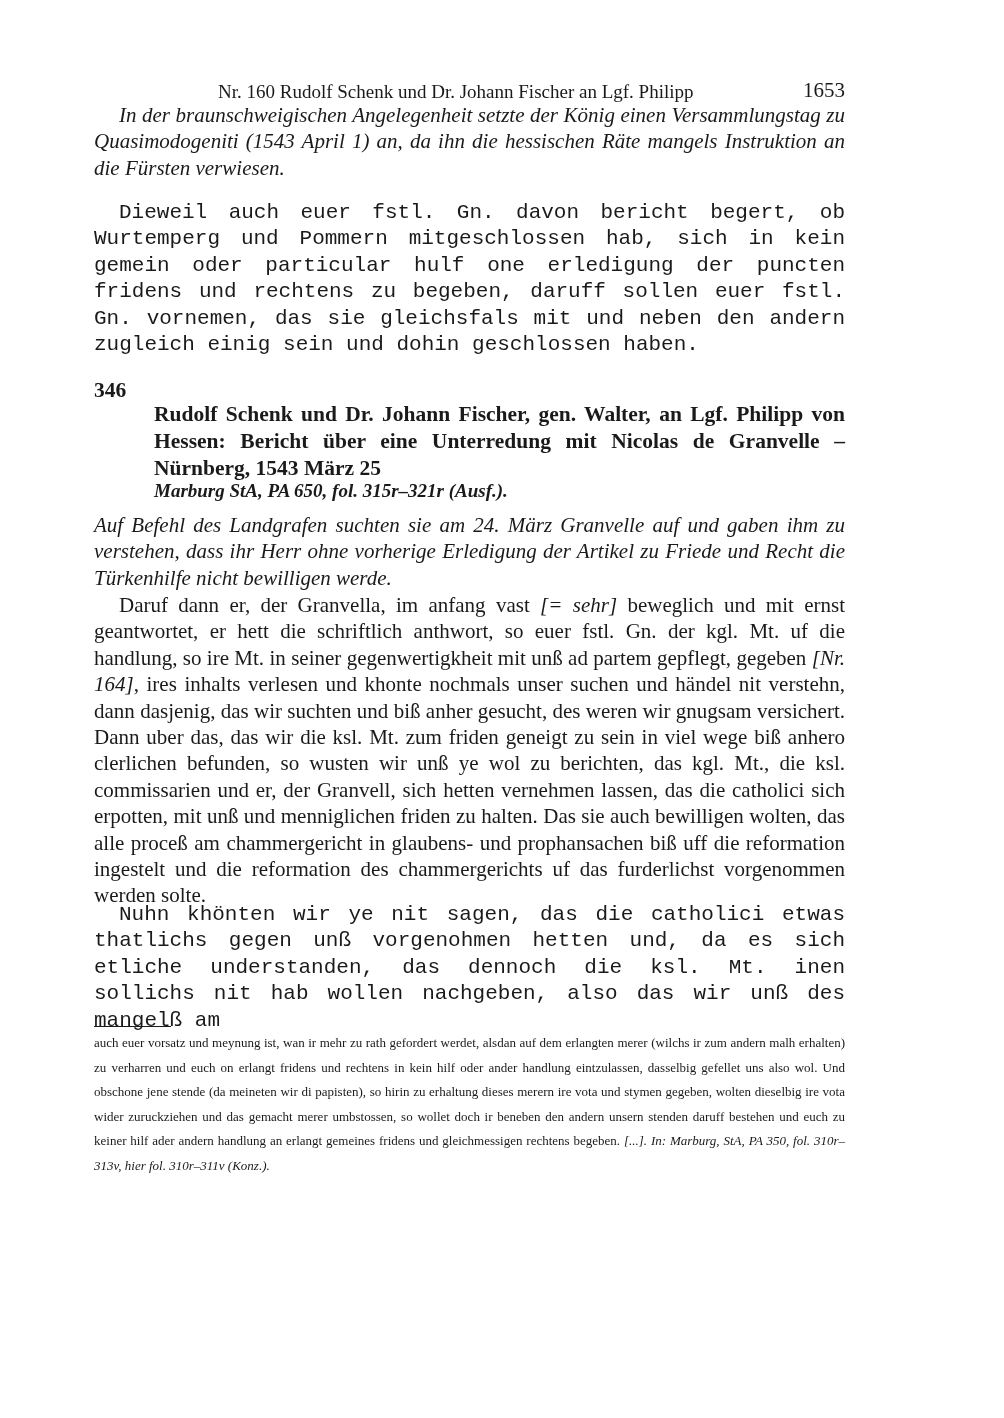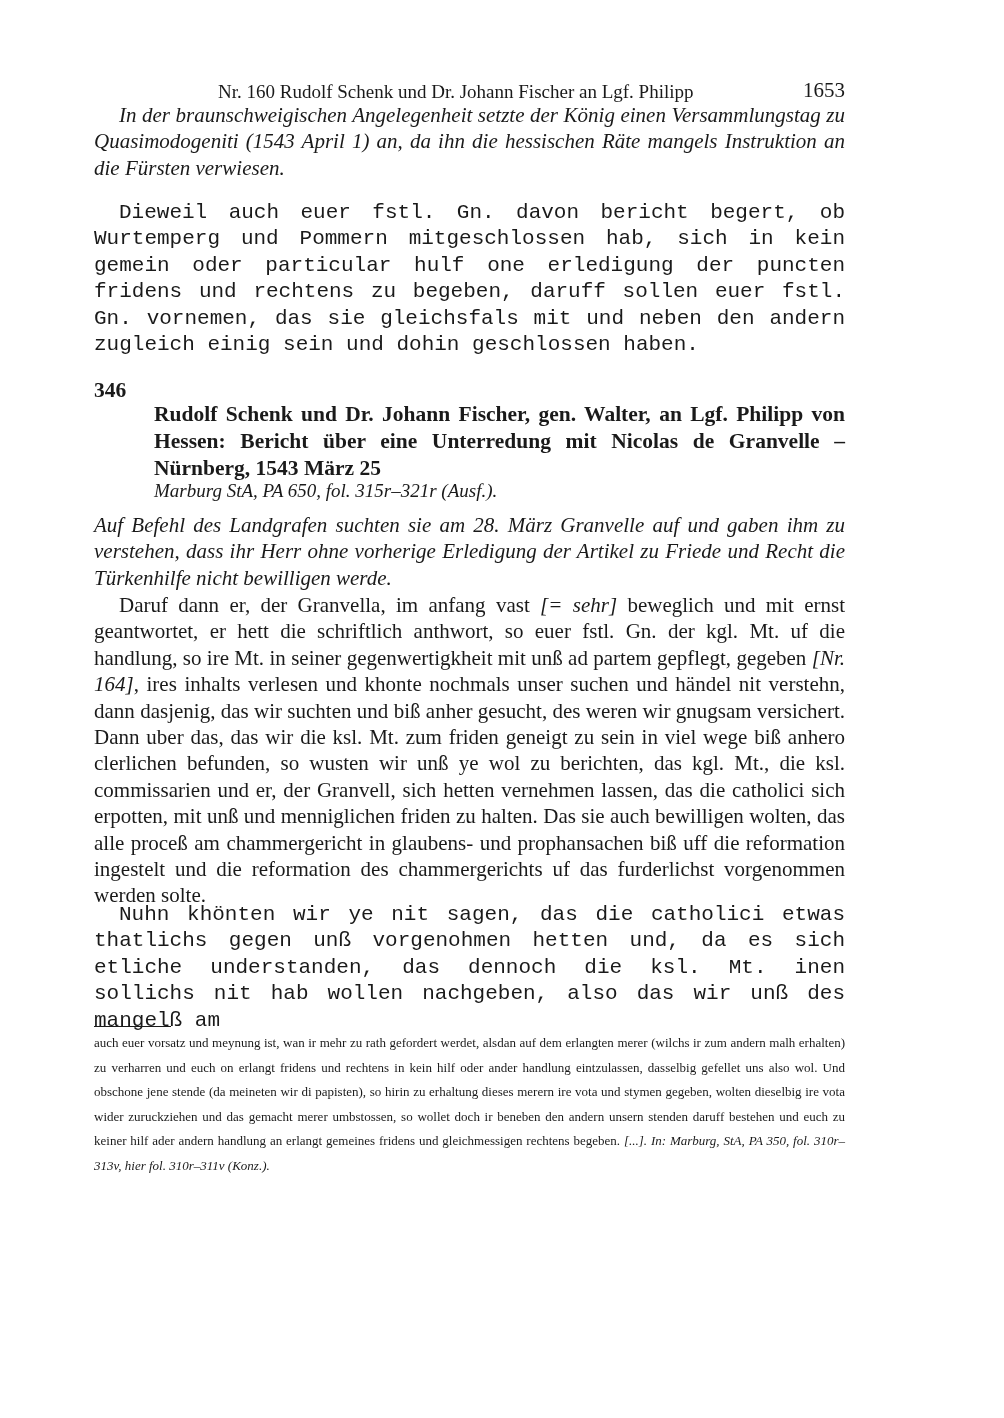--- a/index.html
+++ b/index.html
@@ -17,21 +17,21 @@
   .running-head .pageno { position: absolute; right: 0; top: -2px; font-size: 21px; }
   .block { position: absolute; left: 0; width: 751px; font-size: 21px; line-height: 26.4px; text-align: justify; }
   .it { font-style: italic; }
   .indent { text-indent: 25px; }
   .p { margin: 0; }
   .intro1 { top: 102px; }
   .para1 { top: 200px; font-family: Liberation Mono, monospace; }
   .doc-head { position: absolute; top: 377px; left: 0; width: 751px; font-size: 21.5px; line-height: 27px; font-weight: bold; }
   .doc-head .num { position: absolute; left: 0; top: 0; font-style: normal; }
   .doc-head .ttl { position: absolute; left: 60px; top: 0; width: 691px; text-align: justify; margin-top: 24px; }
-  .source { position: absolute; top: 479px; left: 60px; font-size: 19px; font-style: italic; line-height: 24px; }
+  .source { position: absolute; top: 479px; left: 60px; font-size: 19px; font-style: italic; line-height: 24px; font-weight: bold; }
   .intro2 { top: 512px; }
   .para2 { top: 592px; }
   .para3 { top: 902px; font-family: Liberation Mono, monospace; }
   .fn-rule { position: absolute; top: 1026px; left: 0; width: 77px; border-top: 1px solid #1a1a1a; }
   .footnote { position: absolute; top: 1031px; left: 0; width: 751px; font-size: 13px; line-height: 24.6px; text-align: justify; }
 </style>
 </head>
 <body>
 
 <div class="page">
@@ -50,21 +50,21 @@
   </div>
 
   <div class="doc-head">
     <span class="num">346</span>
     <span class="ttl">Rudolf Schenk und Dr. Johann Fischer, gen. Walter, an Lgf. Philipp von Hessen: Bericht über eine Unterredung mit Nicolas de Granvelle – Nürnberg, 1543 März 25</span>
   </div>
 
   <div class="source">Marburg StA, PA 650, fol. 315r–321r (Ausf.).</div>
 
   <div class="block intro2 it">
-    <p class="p">Auf Befehl des Landgrafen suchten sie am 28. März Granvelle auf und gaben ihm zu verstehen, dass ihr Herr ohne vorherige Erledigung der Artikel zu Friede und Recht die Türkenhilfe nicht bewilligen werde.</p>
+    <p class="p">Auf Befehl des Landgrafen suchten sie am 24. März Granvelle auf und gaben ihm zu verstehen, dass ihr Herr ohne vorherige Erledigung der Artikel zu Friede und Recht die Türkenhilfe nicht bewilligen werde.</p>
   </div>
 
   <div class="block para2 indent">
     <p class="p"><span>Daruf dann er, der Granvella, im anfang vast </span><span class="it">[= sehr]</span><span> beweglich und mit ernst geantwortet, er hett die schriftlich anthwort, so euer fstl. Gn. der kgl. Mt. uf die handlung, so ire Mt. in seiner gegenwertigkheit mit unß ad partem gepflegt, gegeben </span><span class="it">[Nr. 164]</span><span>, ires inhalts verlesen und khonte nochmals unser suchen und händel nit verstehn, dann dasjenig, das wir suchten und biß anher gesucht, des weren wir gnugsam versichert. Dann uber das, das wir die ksl. Mt. zum friden geneigt zu sein in viel wege biß anhero clerlichen befunden, so wusten wir unß ye wol zu berichten, das kgl. Mt., die ksl. commissarien und er, der Granvell, sich hetten vernehmen lassen, das die catholici sich erpotten, mit unß und menniglichen friden zu halten. Das sie auch bewilligen wolten, das alle proceß am chammergericht in glaubens- und prophansachen biß uff die reformation ingestelt und die reformation des chammergerichts uf das furderlichst vorgenommen werden solte.</span></p>
   </div>
 
   <div class="block para3 indent">
     <p class="p">Nuhn khönten wir ye nit sagen, das die catholici etwas thatlichs gegen unß vorgenohmen hetten und, da es sich etliche understanden, das dennoch die ksl. Mt. inen sollichs nit hab wollen nachgeben, also das wir unß des mangelß am</p>
   </div>
 

